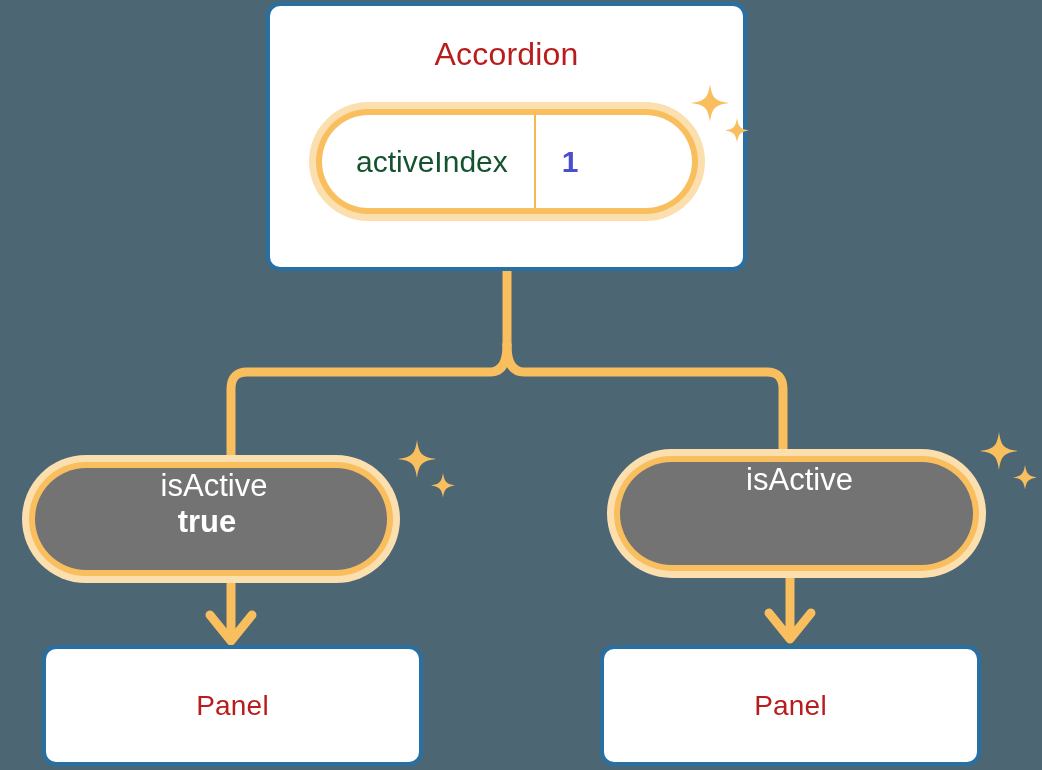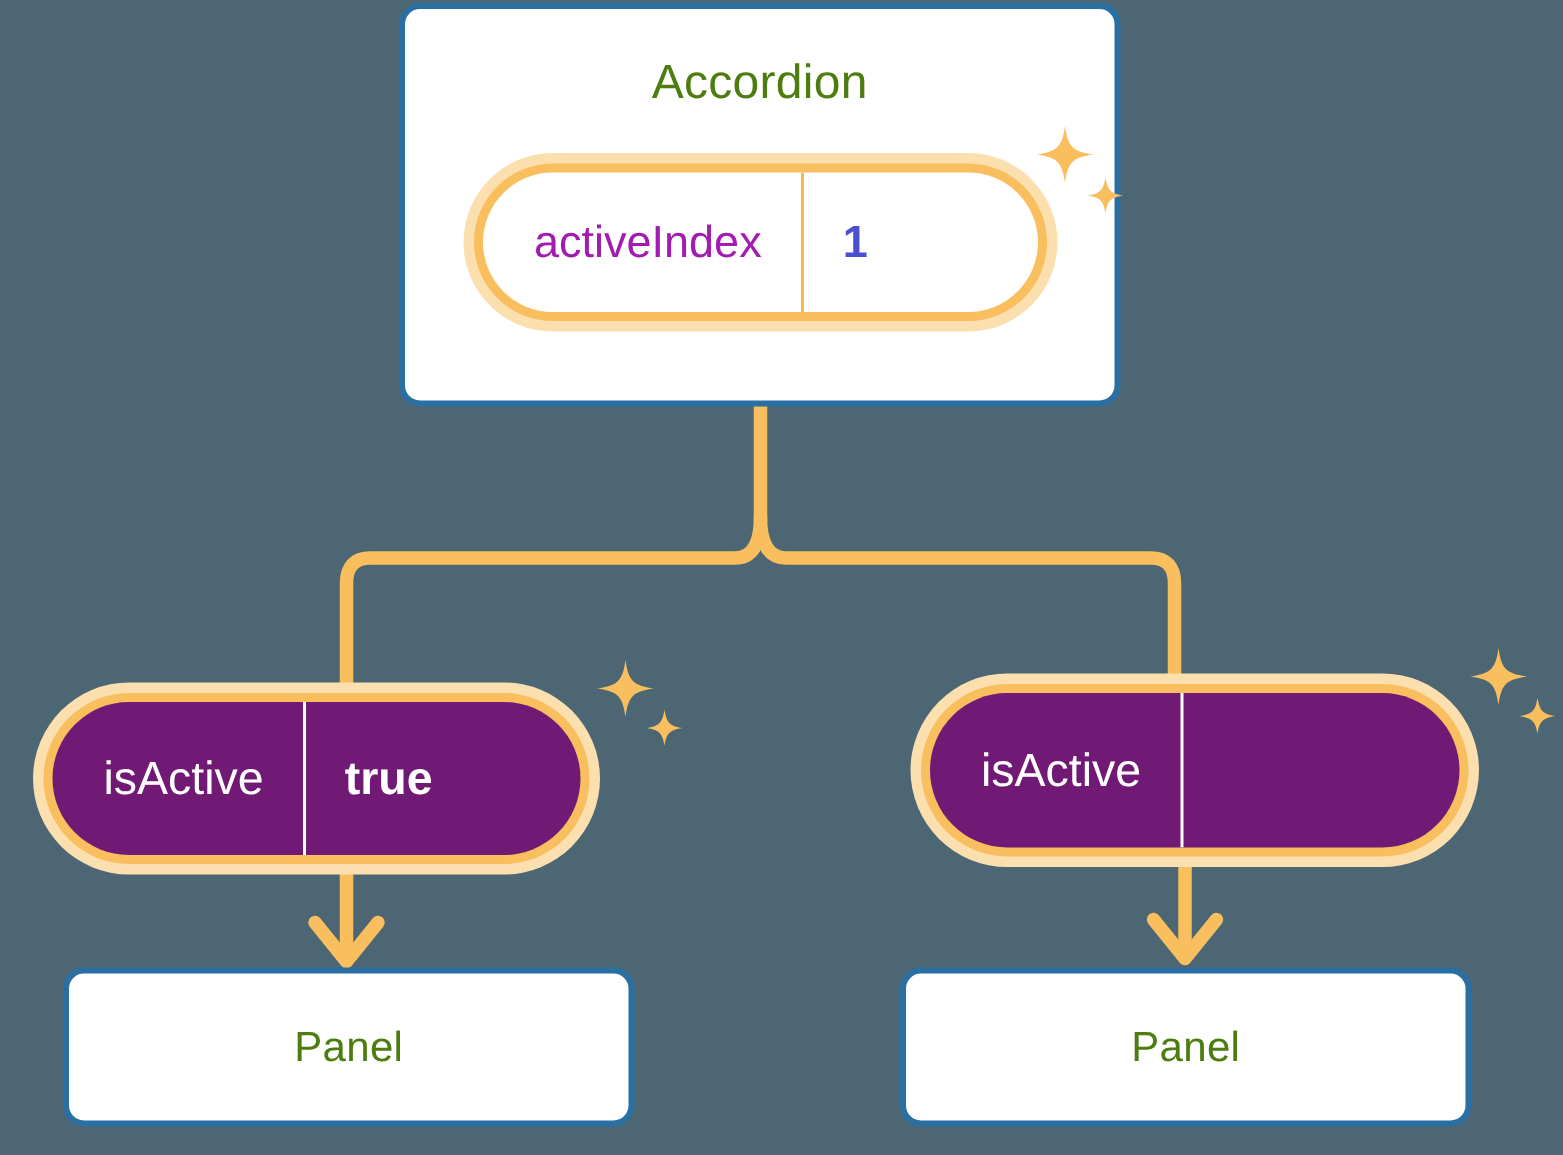--- a/index.html
+++ b/index.html
@@ -32,21 +32,21 @@
 
   
   .card {
     position: absolute;
     background: #ffffff;
     border: 4px solid #2a6fa2;
     border-radius: 14px;
     box-sizing: border-box;
   }
   .card-title {
-    color: #4d7c0f;
+    color: #b91c1c;
     font-size: 32px;
     font-weight: 400;
     letter-spacing: 0.2px;
     text-align: center;
     white-space: nowrap;
   }
 
   
   #accordion-card {
     left: 266px;
@@ -54,21 +54,21 @@
     width: 481px;
     height: 269px;
   }
   #accordion-card .card-title {
     margin-top: 30px;
   }
 
   
   .panel-card {
     width: 381px;
-    height: 106px;
+    height: 121px;
     display: flex;
     align-items: center;
     justify-content: center;
   }
   .panel-card .card-title {
     font-size: 28px;
     margin: 0;
   }
   #panel-left  { left: 42px;  top: 645px; }
   #panel-right { left: 600px; top: 645px; }
@@ -105,34 +105,34 @@
     display: flex;
     align-items: center;
     justify-content: center;
     white-space: nowrap;
     box-sizing: border-box;
   }
 
   
   .pill-light .pill-body { background: #ffffff; }
   .pill-light .pill-key {
-    color: #a21caf;
+    color: #14532d;
     font-size: 30px;
     padding: 0 26px 0 34px;
     border-right: 2px solid #f3b94f;
   }
   .pill-light .pill-val {
     color: #4a4fd0;
     font-size: 30px;
     font-weight: 700;
     padding: 0 36px 0 26px;
   }
 
   
-  .pill-solid .pill-body { background: #701a75; }
+  .pill-solid .pill-body { background: #737373; flex-direction: column; }
   .pill-solid .pill-key {
     color: #ffffff;
     font-size: 31px;
     padding: 0 26px 0 34px;
     border-right: 2px solid #ffffff;
   }
   .pill-solid .pill-val {
     color: #ffffff;
     font-size: 31px;
     font-weight: 700;

